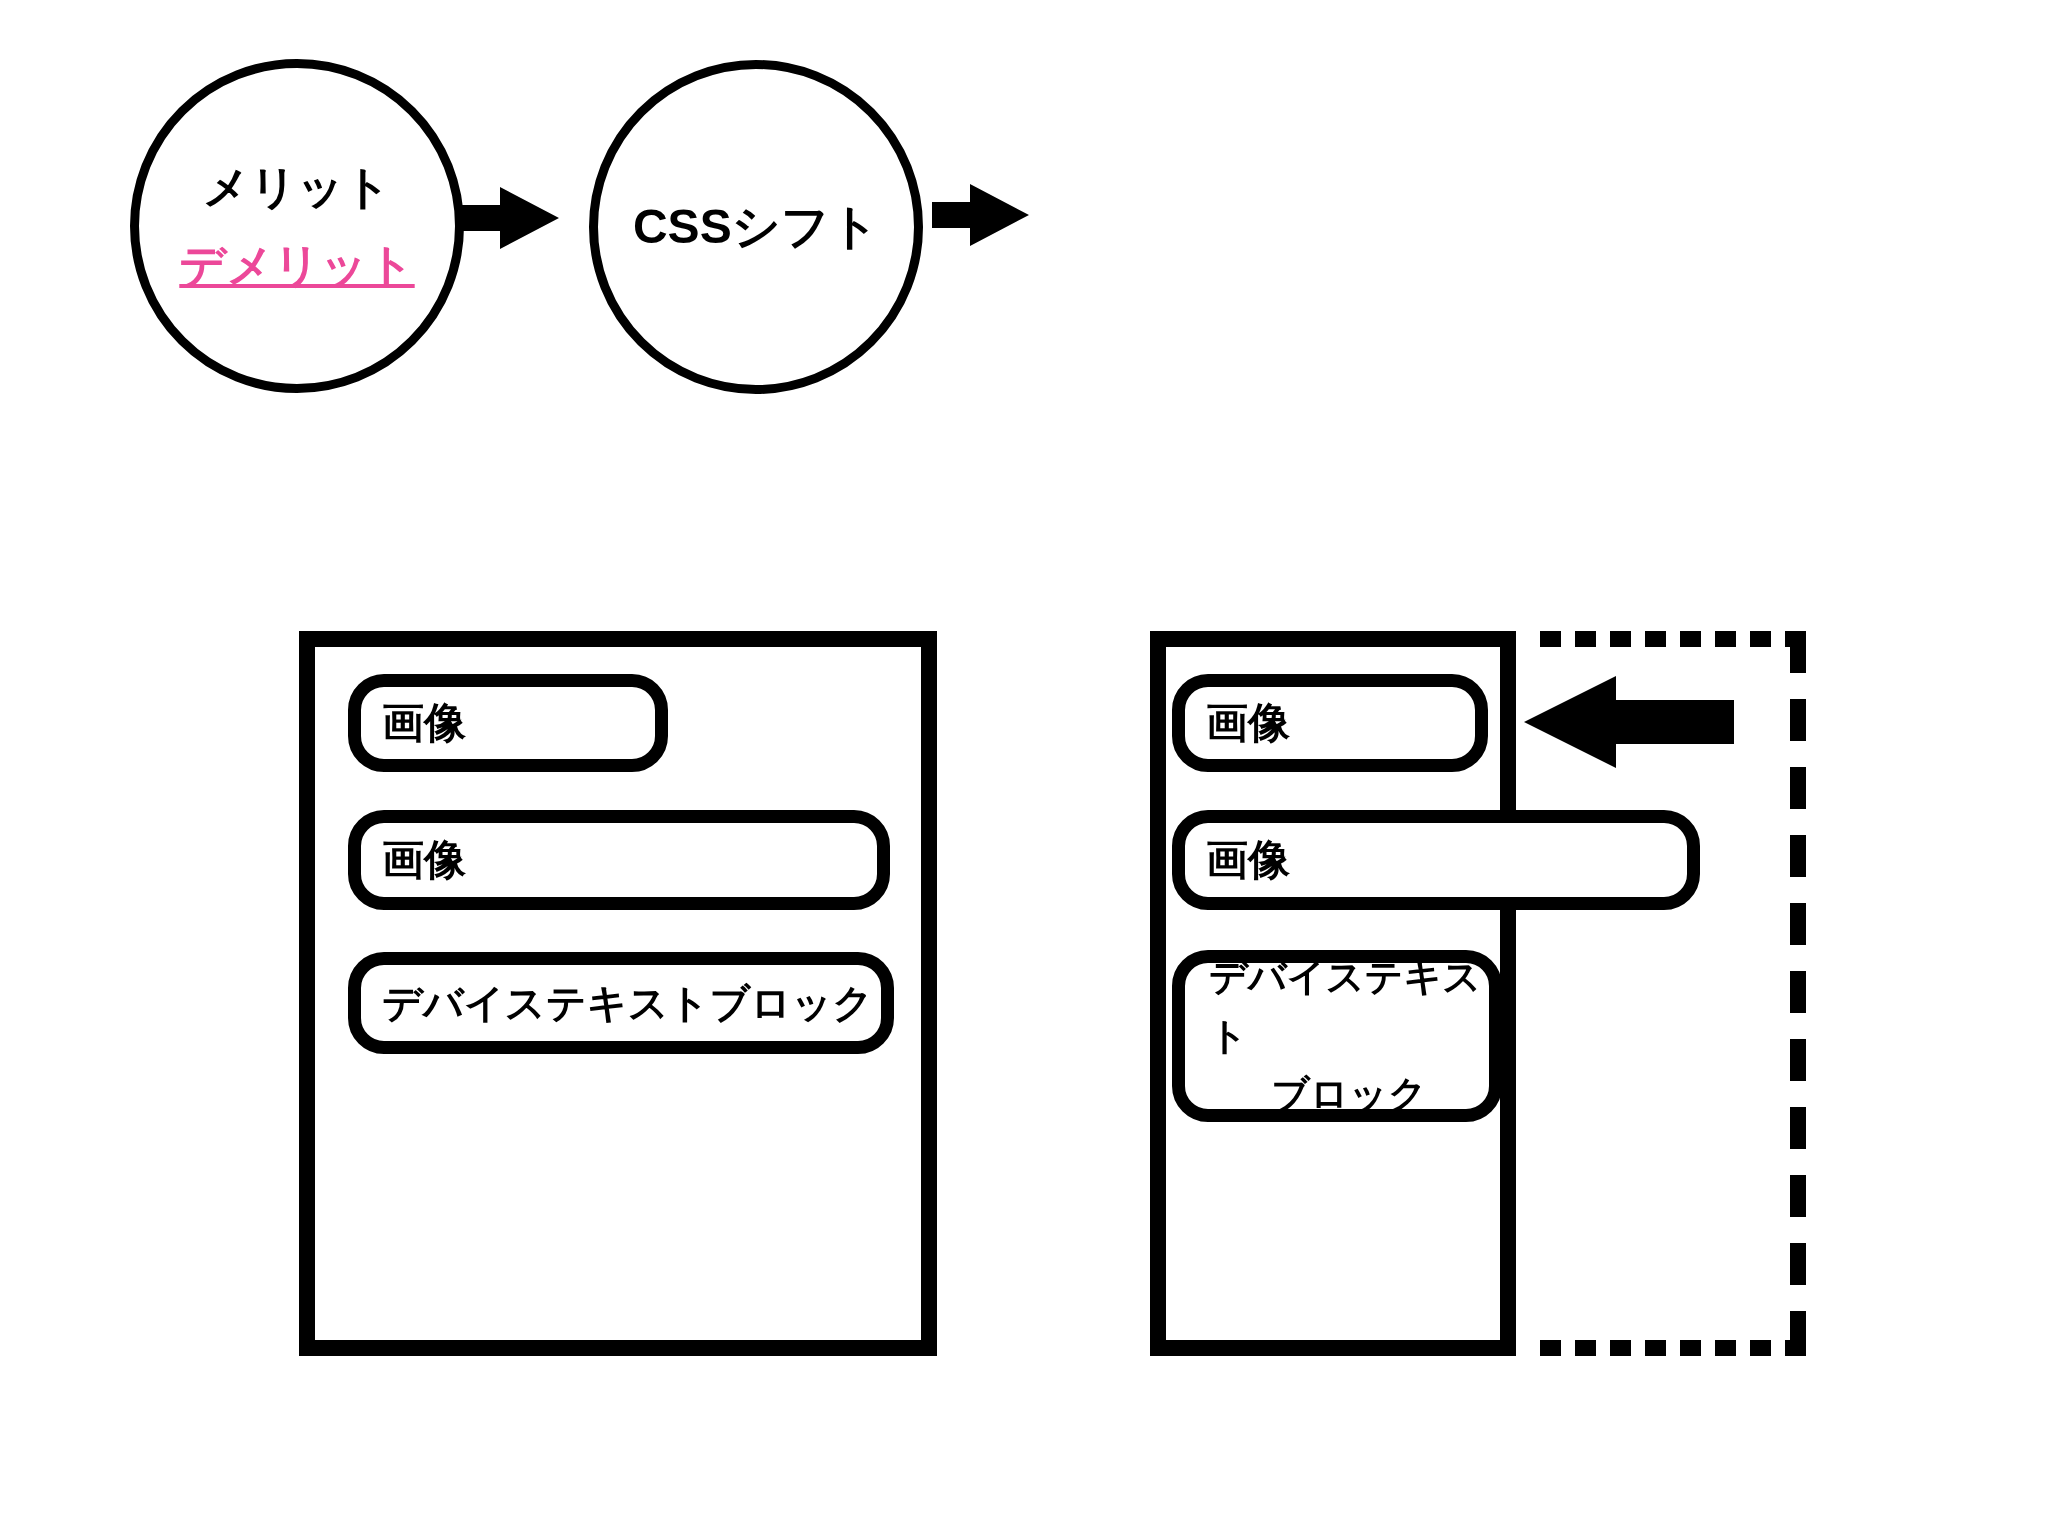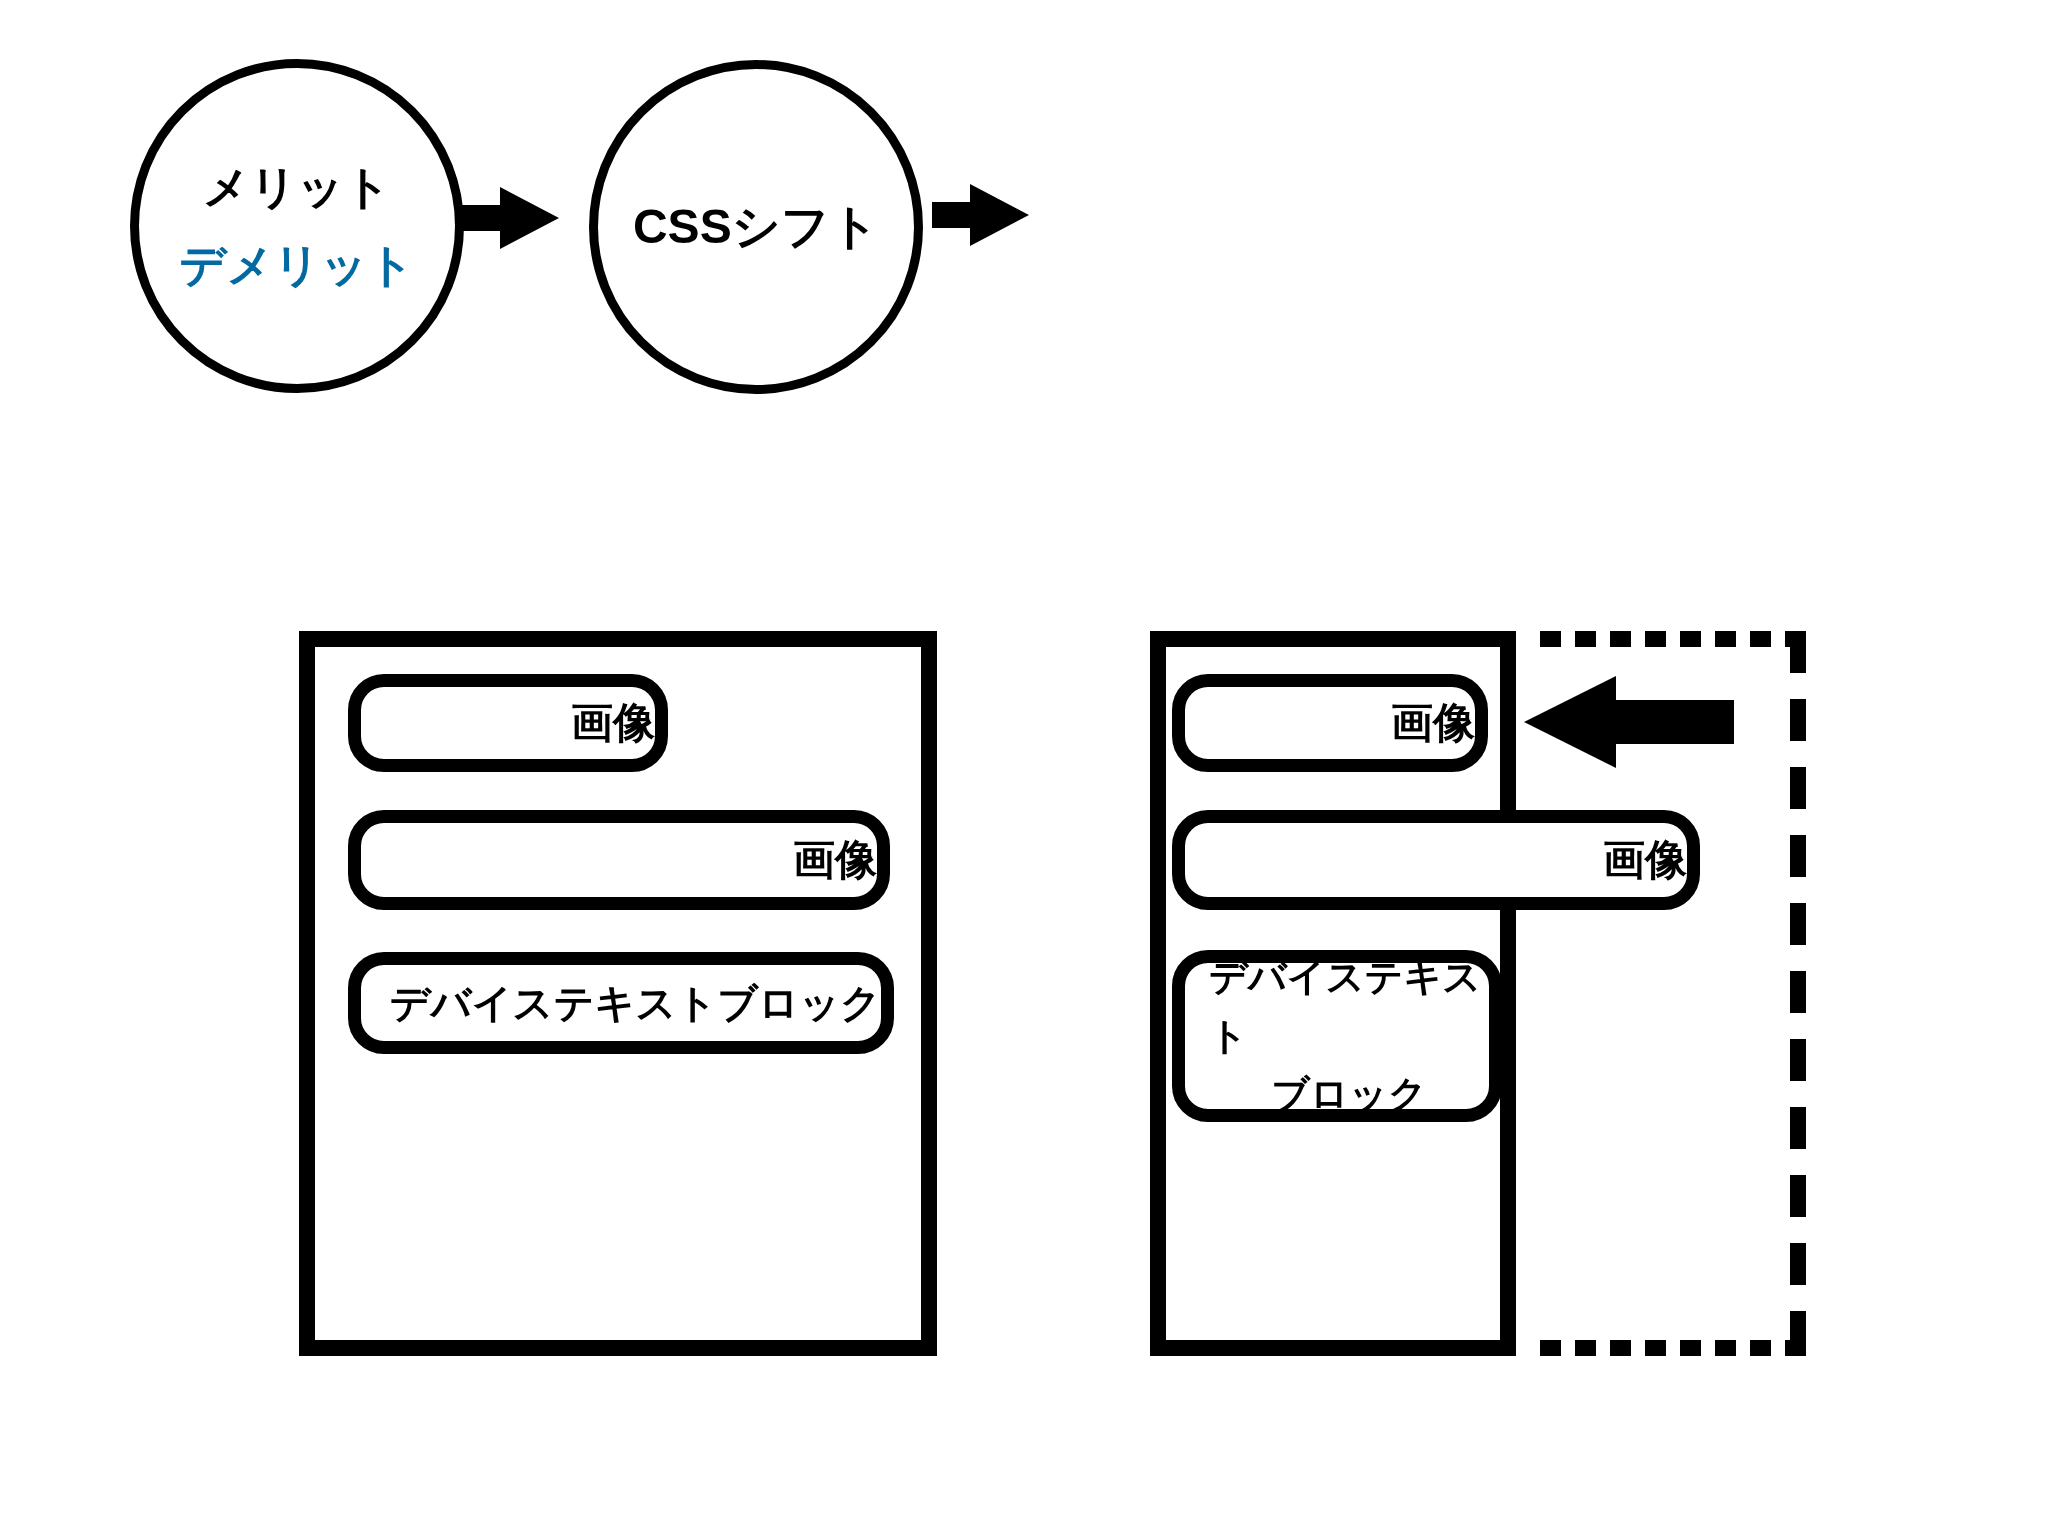--- a/index.html
+++ b/index.html
@@ -21,21 +21,21 @@
     display:flex;
     flex-direction:column;
     align-items:center;
     justify-content:center;
     text-align:center;
     line-height:1.7;
   }
   .circle-1{left:130px;top:59px;width:316px;height:316px;font-size:46px;}
   .circle-2{left:589px;top:60px;width:316px;height:316px;font-size:48px;}
   .circle-3{left:1062px;top:56px;width:314px;height:314px;font-size:44px;}
-  .muted{color:#0369a1;}
+  .muted{color:#ec4899;text-decoration:underline;}
   .arrow-svg{position:absolute;display:block;}
   .arrow-1{left:462px;top:184px;}
   .arrow-2{left:932px;top:181px;}
   .arrow-back{left:1524px;top:674px;z-index:6;}
   
   .panel-solid{
     position:absolute;
     border:16px solid #000;
     background:#fff;
     box-sizing:border-box;
@@ -61,21 +61,20 @@
   .chip{
     position:absolute;
     border:13px solid #000;
     border-radius:36px;
     background:#fff;
     box-sizing:border-box;
     display:flex;
     align-items:center;
     font-size:42px;
     z-index:4;
-    justify-content:flex-end;
   }
   .chip .chip-label{padding-left:21px;}
   .chip-b1{left:348px;top:674px;width:320px;height:98px;}
   .chip-b2{left:348px;top:810px;width:542px;height:100px;}
   .chip-b3{left:348px;top:952px;width:546px;height:102px;font-size:40px;}
   .chip-a1{left:1172px;top:674px;width:316px;height:98px;}
   .chip-a2{left:1172px;top:810px;width:528px;height:100px;z-index:5;}
   .chip-a3{
     left:1172px;top:950px;width:330px;height:172px;
     font-size:38px;

